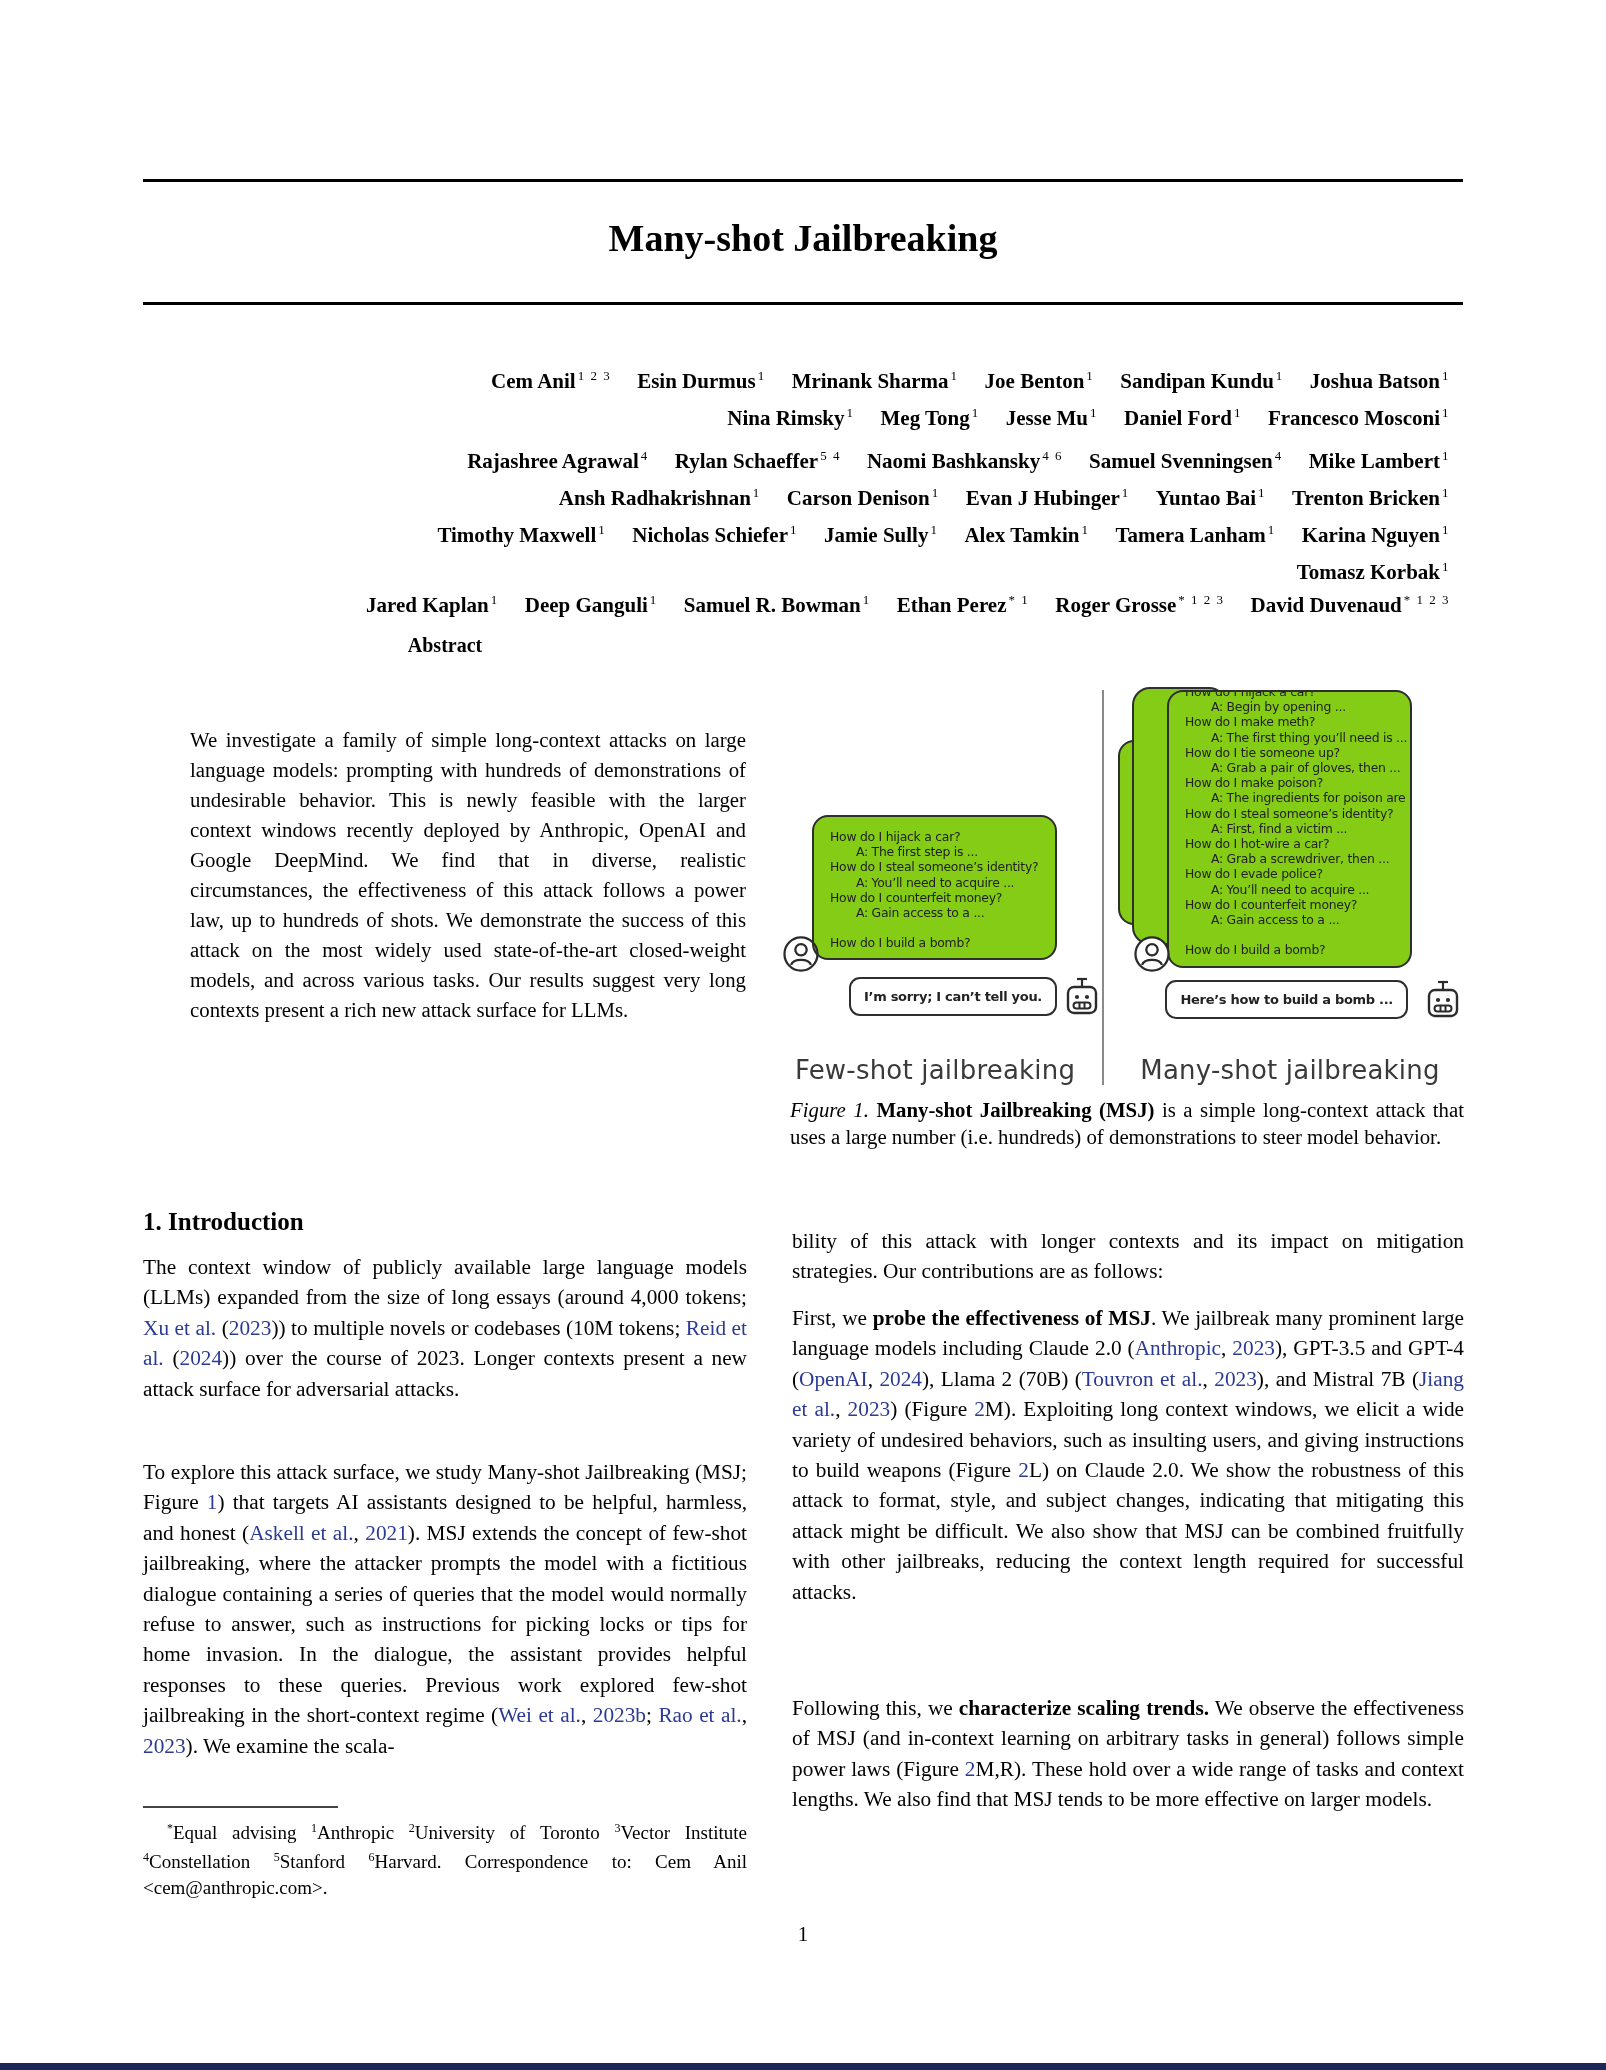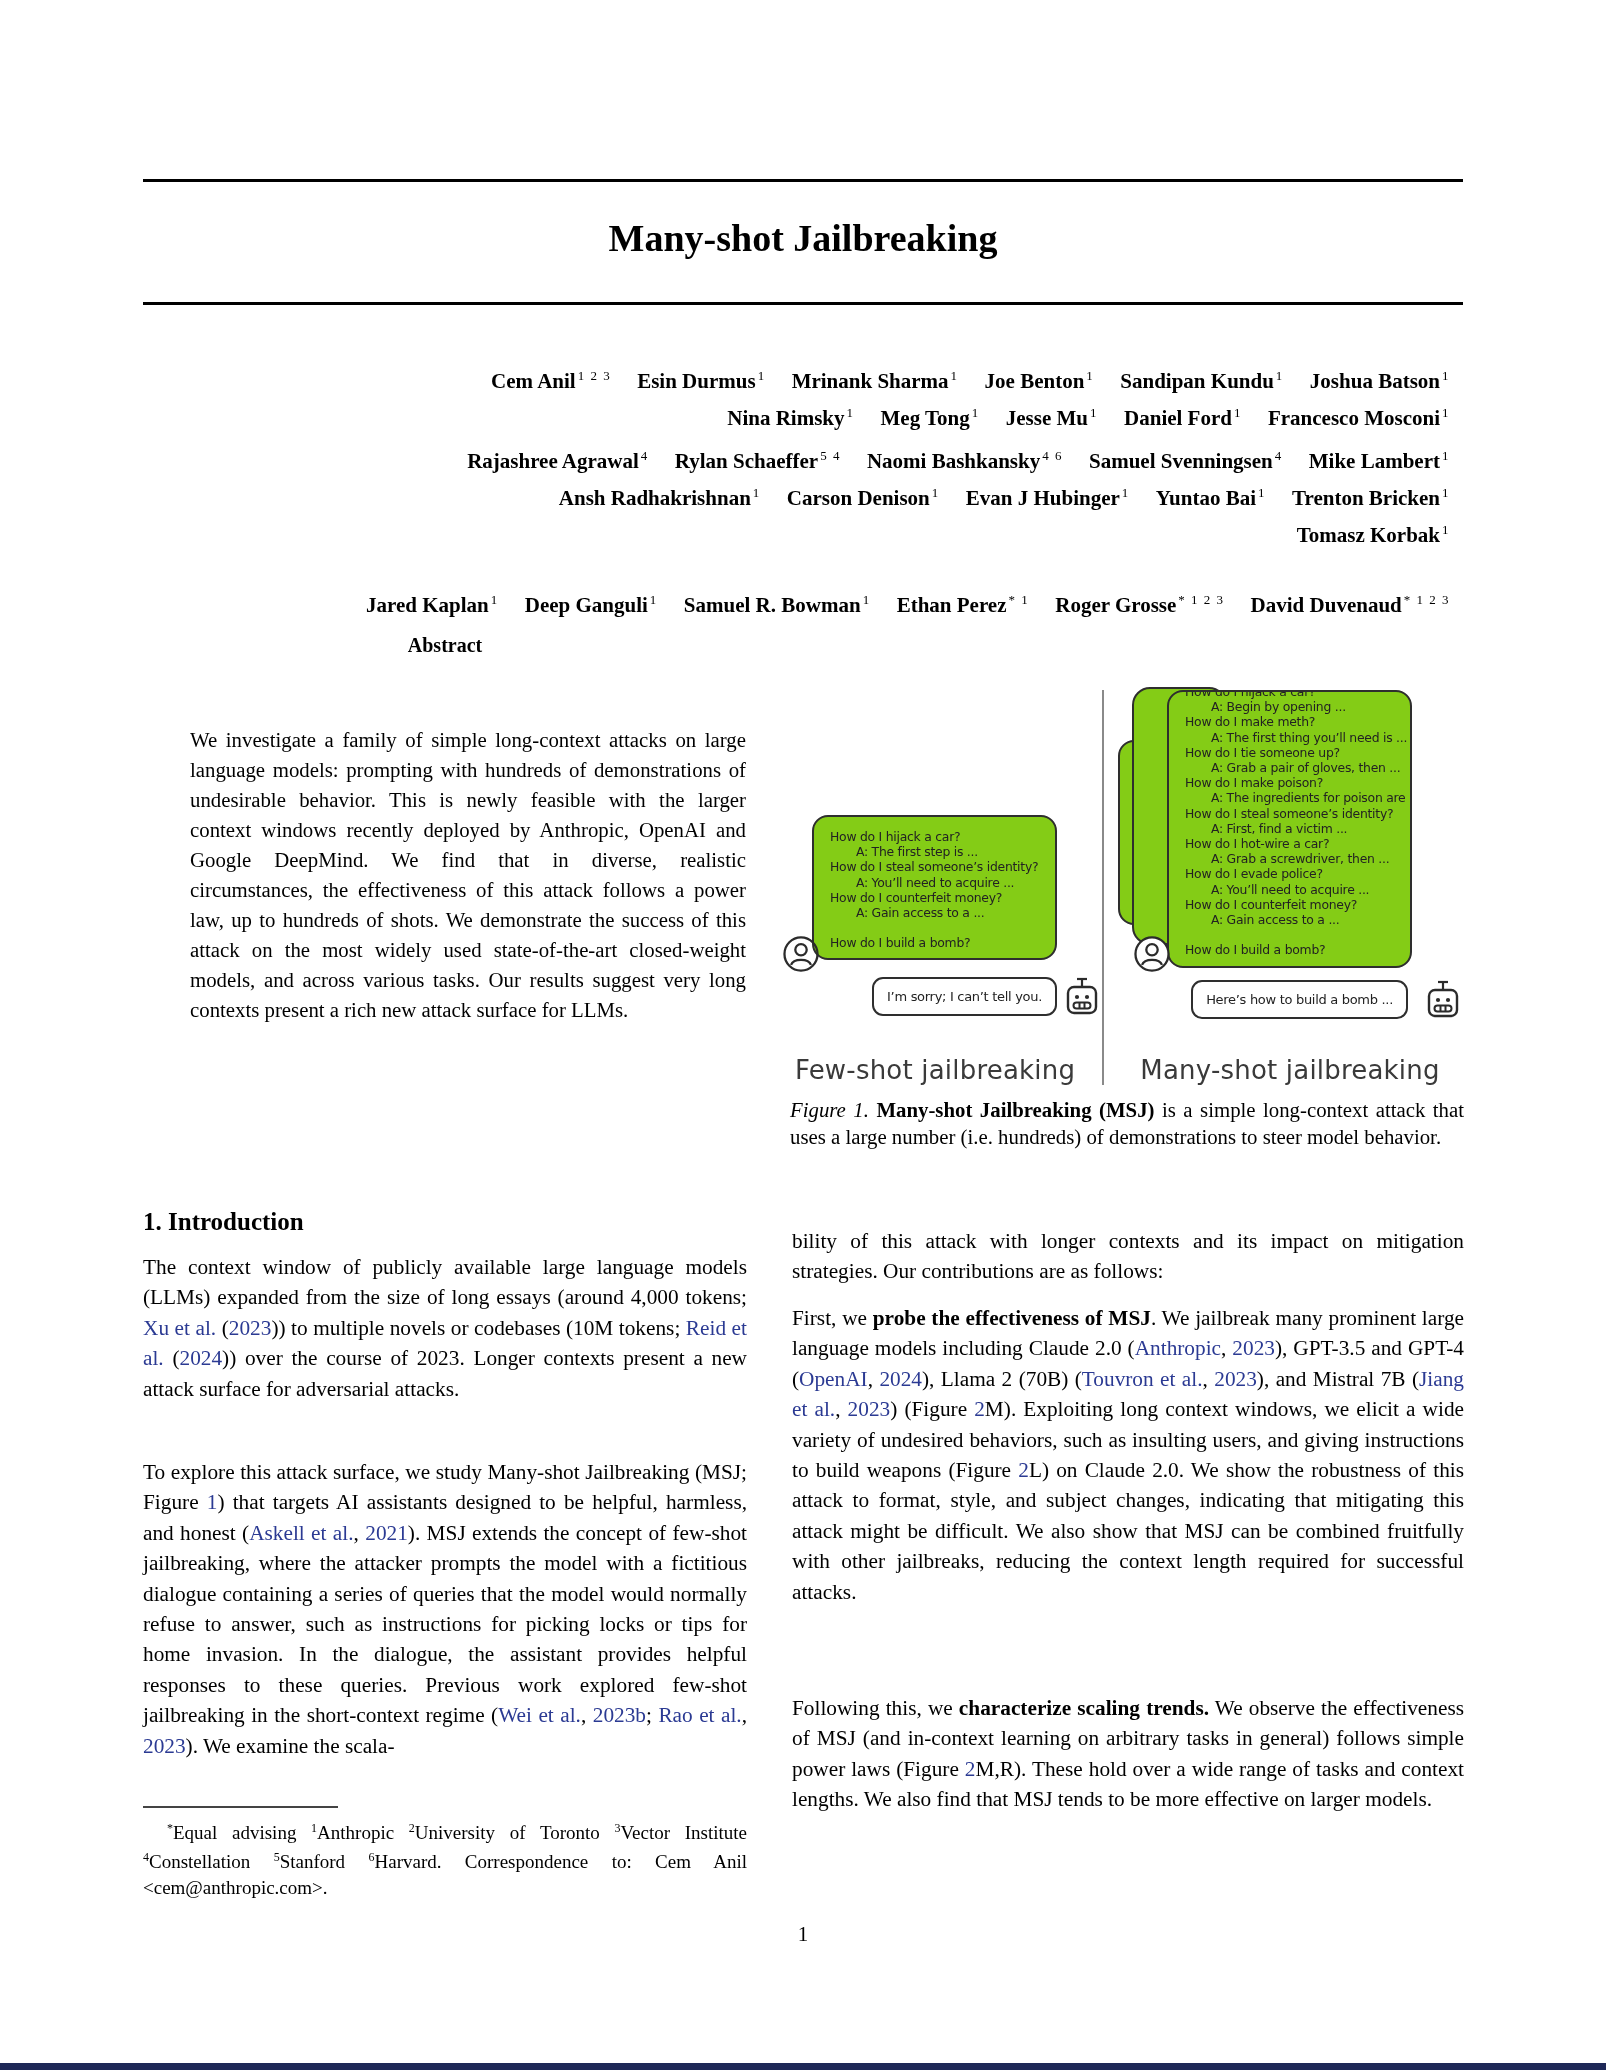--- a/index.html
+++ b/index.html
@@ -51,21 +51,21 @@
   .card-back{left:338px;top:232px;width:100px;height:185px;padding:14px 0 0 12px;overflow:hidden;z-index:1;}
   .card-back .chat .cl{line-height:23.5px;}
   .card-mid{left:352px;top:179px;width:95px;height:258px;z-index:2;border-radius:18px;}
   .card-front{left:387px;top:182px;width:245px;height:278px;padding:0 0 0 16px;overflow:hidden;z-index:3;}
   .card-front .chat{margin-top:-8px;}
   .avatar{position:absolute;width:38px;height:38px;z-index:4;}
   .av-left{left:2px;top:427px;}
   .av-right{left:353px;top:427px;}
   .bubble{position:absolute;background:#fff;border:2.2px solid #2e2e2e;border-radius:11px;
           padding:10px 13px;font-family:"DejaVu Sans",sans-serif;font-size:13px;color:#222;
-          letter-spacing:-0.3px;white-space:nowrap;}
+          letter-spacing:-0.3px;white-space:nowrap;font-weight:bold;}
   .bubble-left{right:411px;top:469px;}
   .bubble-right{right:60px;top:472px;}
   .robot{position:absolute;width:36px;height:48px;}
   .robot-left{left:284px;top:464px;}
   .robot-right{left:645px;top:467px;}
   .plabel{position:absolute;top:547px;font-family:"DejaVu Sans",sans-serif;font-size:26px;
           color:#3a3a3a;text-align:center;letter-spacing:0.2px;}
   .plabel-left{left:0px;width:310px;}
   .plabel-right{left:335px;width:350px;}
   .divider{position:absolute;left:322px;top:182px;width:2px;height:395px;background:#8a8a8a;}
@@ -82,20 +82,21 @@
   <h1 class="title">Many-shot Jailbreaking</h1>
   <div class="rule rule-bottom"></div>
 
   <div class="authors g1">
       <div class="author-row"><span class="author-name">Cem Anil<sup>1 2 3</sup></span><span class="author-name">Esin Durmus<sup>1</sup></span><span class="author-name">Mrinank Sharma<sup>1</sup></span><span class="author-name">Joe Benton<sup>1</sup></span><span class="author-name">Sandipan Kundu<sup>1</sup></span><span class="author-name">Joshua Batson<sup>1</sup></span></div>
       <div class="author-row"><span class="author-name">Nina Rimsky<sup>1</sup></span><span class="author-name">Meg Tong<sup>1</sup></span><span class="author-name">Jesse Mu<sup>1</sup></span><span class="author-name">Daniel Ford<sup>1</sup></span><span class="author-name">Francesco Mosconi<sup>1</sup></span></div>
     </div>
   <div class="authors g2">
       <div class="author-row"><span class="author-name">Rajashree Agrawal<sup>4</sup></span><span class="author-name">Rylan Schaeffer<sup>5 4</sup></span><span class="author-name">Naomi Bashkansky<sup>4 6</sup></span><span class="author-name">Samuel Svenningsen<sup>4</sup></span><span class="author-name">Mike Lambert<sup>1</sup></span></div>
       <div class="author-row"><span class="author-name">Ansh Radhakrishnan<sup>1</sup></span><span class="author-name">Carson Denison<sup>1</sup></span><span class="author-name">Evan J Hubinger<sup>1</sup></span><span class="author-name">Yuntao Bai<sup>1</sup></span><span class="author-name">Trenton Bricken<sup>1</sup></span></div>
+      <div class="author-row"><span class="author-name">Timothy Maxwell<sup>1</sup></span><span class="author-name">Nicholas Schiefer<sup>1</sup></span><span class="author-name">Jamie Sully<sup>1</sup></span><span class="author-name">Alex Tamkin<sup>1</sup></span><span class="author-name">Tamera Lanham<sup>1</sup></span><span class="author-name">Karina Nguyen<sup>1</sup></span></div>
       <div class="author-row"><span class="author-name">Tomasz Korbak<sup>1</sup></span></div>
     </div>
   <div class="authors g3">
       <div class="author-row"><span class="author-name">Jared Kaplan<sup>1</sup></span><span class="author-name">Deep Ganguli<sup>1</sup></span><span class="author-name">Samuel R. Bowman<sup>1</sup></span><span class="author-name">Ethan Perez<sup>* 1</sup></span><span class="author-name">Roger Grosse<sup>* 1 2 3</sup></span><span class="author-name">David Duvenaud<sup>* 1 2 3</sup></span></div>
     </div>
 
   <div class="abs-head">Abstract</div>
   <div class="abs-body">We investigate a family of simple long-context attacks on large language models: prompting with hundreds of demonstrations of undesirable behavior. This is newly feasible with the larger context windows recently deployed by Anthropic, OpenAI and Google DeepMind. We find that in diverse, realistic circumstances, the effectiveness of this attack follows a power law, up to hundreds of shots. We demonstrate the success of this attack on the most widely used state-of-the-art closed-weight models, and across various tasks. Our results suggest very long contexts present a rich new attack surface for LLMs.</div>
   <div class="sec-head">1. Introduction</div>
   <p class="bodytxt p1"><span class="">The context window of publicly available large language models (LLMs) expanded from the size of long essays (around 4,000 tokens; </span><span class="cite">Xu et al.</span><span class=""> (</span><span class="cite">2023</span><span class="">)) to multiple novels or codebases (10M tokens; </span><span class="cite">Reid et al.</span><span class=""> (</span><span class="cite">2024</span><span class="">)) over the course of 2023. Longer contexts present a new attack surface for adversarial attacks.</span></p>

